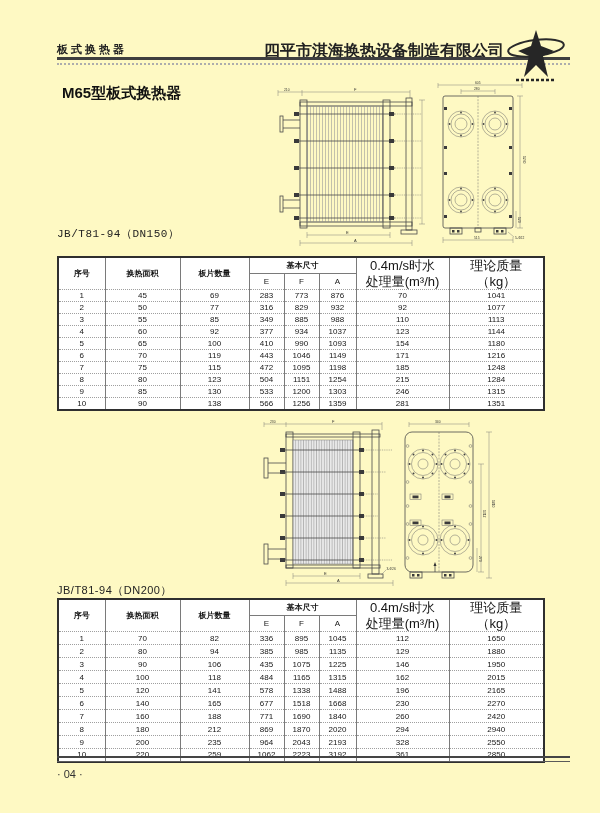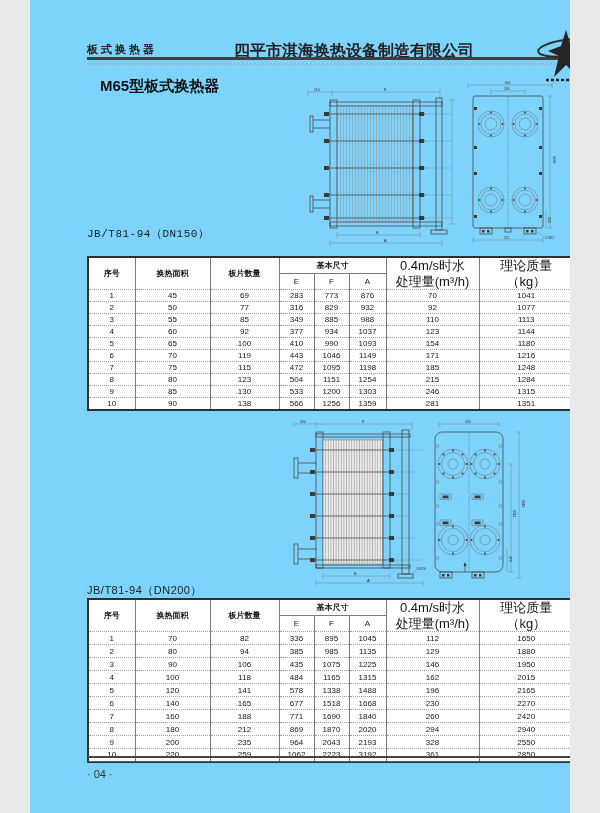--- a/index.html
+++ b/index.html
@@ -1,17 +1,17 @@
 <!DOCTYPE html>
 <html><head>
 <meta charset="utf-8">
 <style>
   html,body{margin:0;padding:0;background:#e9e9e9;}
   .page{
-    position:relative;width:540px;height:813px;background:#7dd3fc;
+    position:relative;width:600px;height:813px;background:#fef9c3;
     font-family:"Liberation Sans","DejaVu Sans",sans-serif;color:#1a1a1a;
     margin:0 auto;overflow:hidden;
   }
   
   .hdr-left{position:absolute;left:57px;top:42px;font-size:11px;font-weight:700;letter-spacing:3px;color:#222;}
   .hdr-company{position:absolute;right:96px;top:41px;font-size:16px;font-weight:700;color:#222;}
   .hdr-rule{position:absolute;left:57px;top:57px;width:513px;height:3px;border-top:3px solid #3f3f3f;border-bottom:2px dotted #adadad;}
   .logo{position:absolute;left:504px;top:27px;width:64px;height:58px;}
   
   .sec-title{position:absolute;left:62px;font-size:15px;font-weight:700;color:#111;}
@@ -49,21 +49,21 @@
   <div class="hdr-company">四平市淇海换热设备制造有限公司</div>
   <div class="hdr-rule"></div>
   <div class="logo">
     <svg viewBox="0 0 64 58" xmlns="http://www.w3.org/2000/svg">
       <ellipse cx="32" cy="21" rx="28" ry="8" fill="none" stroke="#2a2a2a" stroke-width="2" transform="rotate(-7 32 21)"></ellipse>
       <path d="M32,3 L37,19 L50,24 L39,29 L44,50 L32,38 L20,50 L25,29 L14,24 L27,19 Z" fill="#262626"></path>
       <line x1="12" y1="53" x2="52" y2="53" stroke="#262626" stroke-width="2.5" stroke-dasharray="3 2"></line>
     </svg>
   </div>
 
-  <div class="sec-title" style="top:77px;margin-left:8px;">M65型板式换热器</div>
+  <div class="sec-title" style="top:84px;">M65型板式换热器</div>
 
   <div class="drawing" style="left:270px;top:84px;width:158px;height:162px;">
     <svg viewBox="0 0 158 162" xmlns="http://www.w3.org/2000/svg">
       <defs>
         <pattern id="p65" width="3" height="4" patternUnits="userSpaceOnUse">
           <line x1="1.5" y1="0" x2="1.5" y2="4" stroke="#9a9a9a" stroke-width="0.6"></line>
         </pattern>
       </defs>
 
       <g class="dim">

